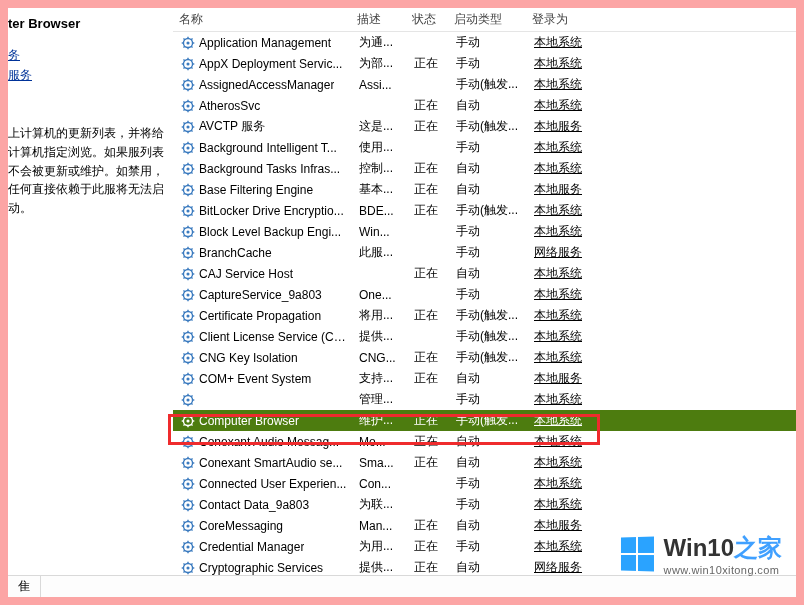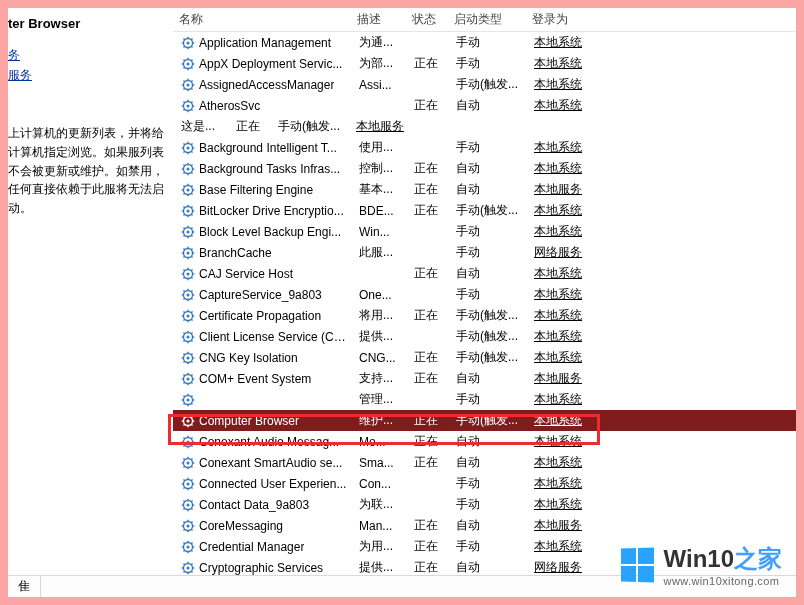--- a/index.html
+++ b/index.html
@@ -14,31 +14,31 @@
   .right-pane { flex: 1; position: relative; }
   .table-head { display: flex; border-bottom: 1px solid #e5e5e5; height: 24px; align-items: center; color: #444; }
   .table-head .col { padding: 0 6px; white-space: nowrap; }
   .col-name { width: 178px; }
   .col-desc { width: 55px; }
   .col-status { width: 42px; }
   .col-start { width: 78px; }
   .col-logon { width: 70px; }
   .rows { }
   .row { display: flex; align-items: center; height: 21px; padding: 0 0 0 2px; cursor: default; position: relative; }
-  .row.selected { background: #7f1d1d; color: #fff; }
+  .row.selected { background: #4d7c0f; color: #fff; }
   .row .cell { padding: 0 6px; white-space: nowrap; overflow: hidden; text-overflow: clip; }
   .row .cell.name { width: 178px; display: flex; align-items: center; gap: 4px; overflow: hidden; }
   .row .cell.desc { width: 55px; }
   .row .cell.status { width: 42px; }
   .row .cell.start { width: 78px; }
   .row .cell.logon { width: 70px; text-decoration: underline; }
   .gear-icon { width: 14px; height: 14px; flex: 0 0 14px; display: inline-flex; align-items: center; justify-content: center; }
   .gear-icon svg { display: block; }
   .highlight-box { position: absolute; border: 3px solid #ef2b2d; pointer-events: none; }
-  .watermark { position: absolute; right: 14px; bottom: 10px; display: flex; align-items: center; gap: 10px; color: #3a3a3a; pointer-events: none; }
+  .watermark { position: absolute; right: 14px; bottom: 21px; display: flex; align-items: center; gap: 10px; color: #3a3a3a; pointer-events: none; }
   .watermark .big { font-size: 24px; font-weight: 600; color: #333; }
   .watermark .zhijia { color: #40a0ff; }
   .watermark .sub { font-size: 11px; color: #666; letter-spacing: .4px; }
   .win-logo { width: 34px; height: 34px; display: grid; grid-template-columns: 1fr 1fr; grid-template-rows: 1fr 1fr; gap: 2px; transform: perspective(140px) rotateY(-14deg); }
   .win-logo span { background: #2aa3ff; }
   .tab-area { position: absolute; left: 0; bottom: 0; height: 22px; width: 100%; border-top: 1px solid #d9d9d9; display: flex; align-items: center; font-size: 12px; background: #fdfdfd; }
   .tab-area .tab { padding: 0 10px; border-right: 1px solid #d9d9d9; height: 100%; display: flex; align-items: center; cursor: pointer; }
   .name-text { overflow: hidden; white-space: nowrap; text-overflow: ellipsis; }
 </style>
 </head>
@@ -159,20 +159,39 @@
                 </svg>
               </span>
               <span class="name-text">AtherosSvc</span>
             </div>
             <div class="cell desc"></div>
             <div class="cell status">正在</div>
             <div class="cell start">自动</div>
             <div class="cell logon">本地系统</div>
           </div>
           <div class="row">
+            <div class="cell name">
+              <span class="gear-icon">
+                <svg viewBox="0 0 16 16" width="14" height="14">
+                  <circle cx="8" cy="8" r="5.2" fill="none" stroke="#3b7bbf" stroke-width="1.6"></circle>
+                  <circle cx="8" cy="8" r="1.8" fill="#3b7bbf"></circle>
+                  <g stroke="#3b7bbf" stroke-width="1.6">
+                    <line x1="8" y1="0.8" x2="8" y2="3"></line>
+                    <line x1="8" y1="13" x2="8" y2="15.2"></line>
+                    <line x1="0.8" y1="8" x2="3" y2="8"></line>
+                    <line x1="13" y1="8" x2="15.2" y2="8"></line>
+                    <line x1="2.8" y1="2.8" x2="4.4" y2="4.4"></line>
+                    <line x1="11.6" y1="11.6" x2="13.2" y2="13.2"></line>
+                    <line x1="2.8" y1="13.2" x2="4.4" y2="11.6"></line>
+                    <line x1="11.6" y1="4.4" x2="13.2" y2="2.8"></line>
+                  </g>
+                </svg>
+              </span>
+              <span class="name-text">AVCTP 服务</span>
+            </div>
             <div class="cell desc">这是...</div>
             <div class="cell status">正在</div>
             <div class="cell start">手动(触发...</div>
             <div class="cell logon">本地服务</div>
           </div>
           <div class="row">
             <div class="cell name">
               <span class="gear-icon">
                 <svg viewBox="0 0 16 16" width="14" height="14">
                   <circle cx="8" cy="8" r="5.2" fill="none" stroke="#3b7bbf" stroke-width="1.6"></circle>

